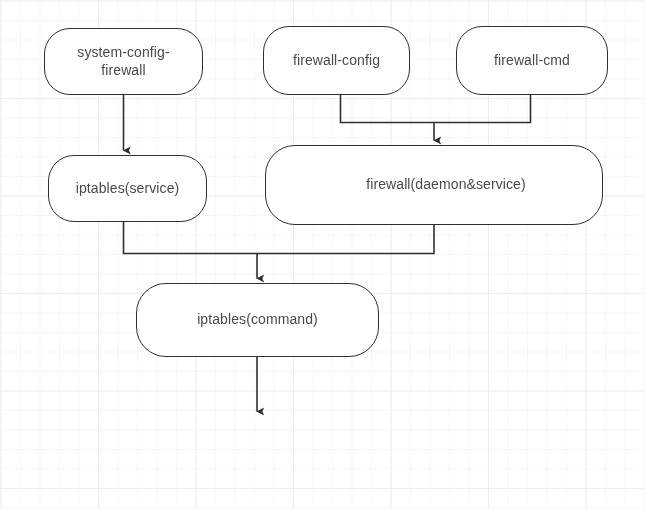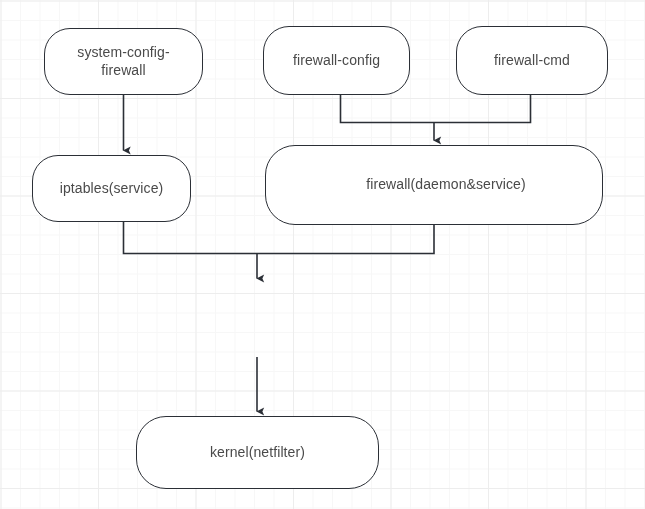--- a/index.html
+++ b/index.html
@@ -106,26 +106,26 @@
   </div>
 
   <div class="node" style="left:263px; top:26px; width:147px; height:69px; border-radius:26px;">
     <span class="node-label">firewall-config</span>
   </div>
 
   <div class="node" style="left:456px; top:26px; width:152px; height:69px; border-radius:26px;">
     <span class="node-label">firewall-cmd</span>
   </div>
 
-  <div class="node" style="left:32px; top:155px; width:159px; height:67px; border-radius:26px;">
+  <div class="node" style="left:48px; top:155px; width:159px; height:67px; border-radius:26px;">
     <span class="node-label">iptables(service)</span>
   </div>
 
   <div class="node" style="left:265px; top:145px; width:338px; height:80px; border-radius:30px;padding-left:24px;">
     <span class="node-label">firewall(daemon&amp;service)</span>
   </div>
 
+  <div class="node" style="left:136px; top:283px; width:243px; height:74px; border-radius:30px;">
+    <span class="node-label">iptables(command)</span>
+  </div>
 
-  <div class="node" style="left:136px; top:416px; width:243px; height:73px; border-radius:30px;">
-    <span class="node-label">kernel(netfilter)</span>
-  </div>
 
 </div>
 
 </body></html>

